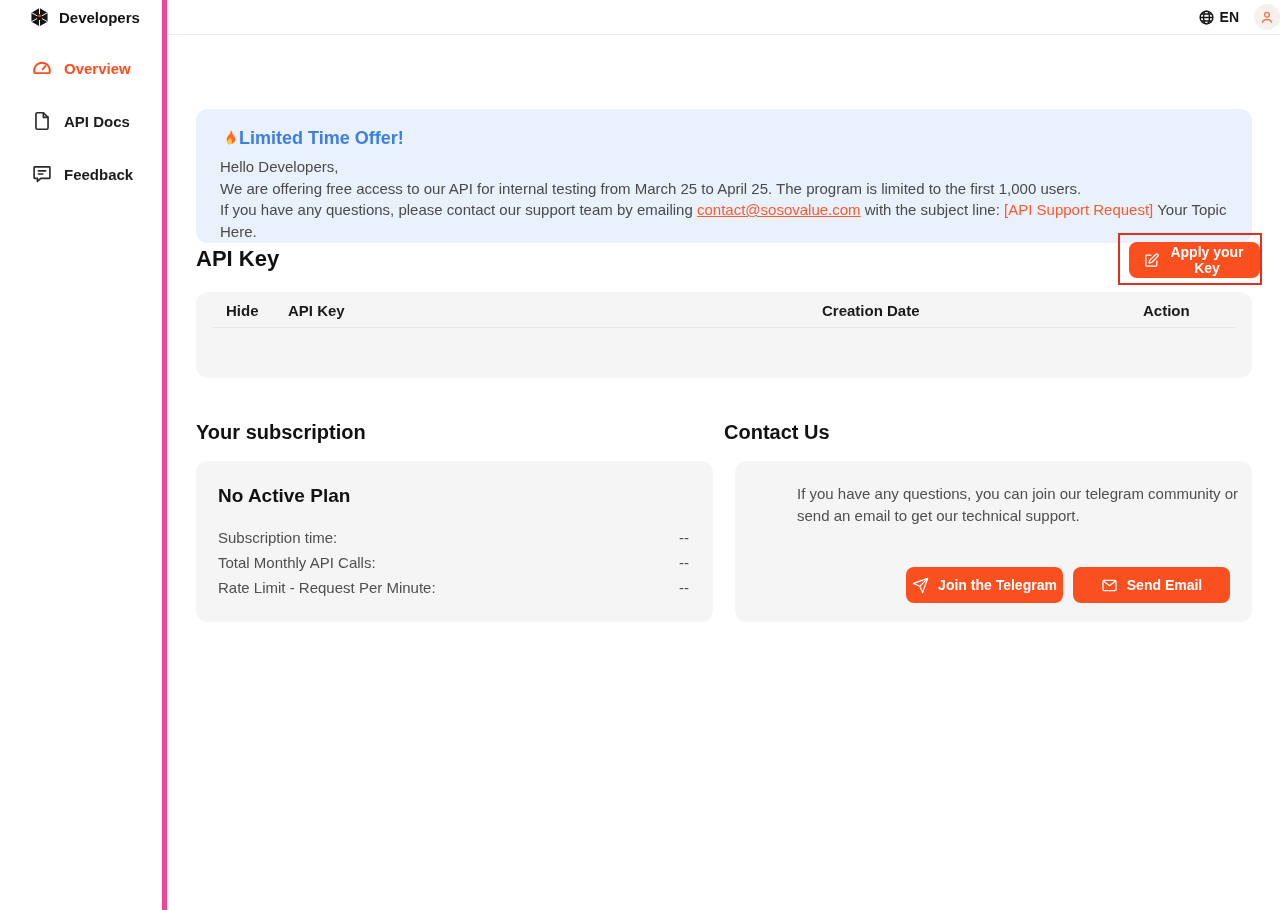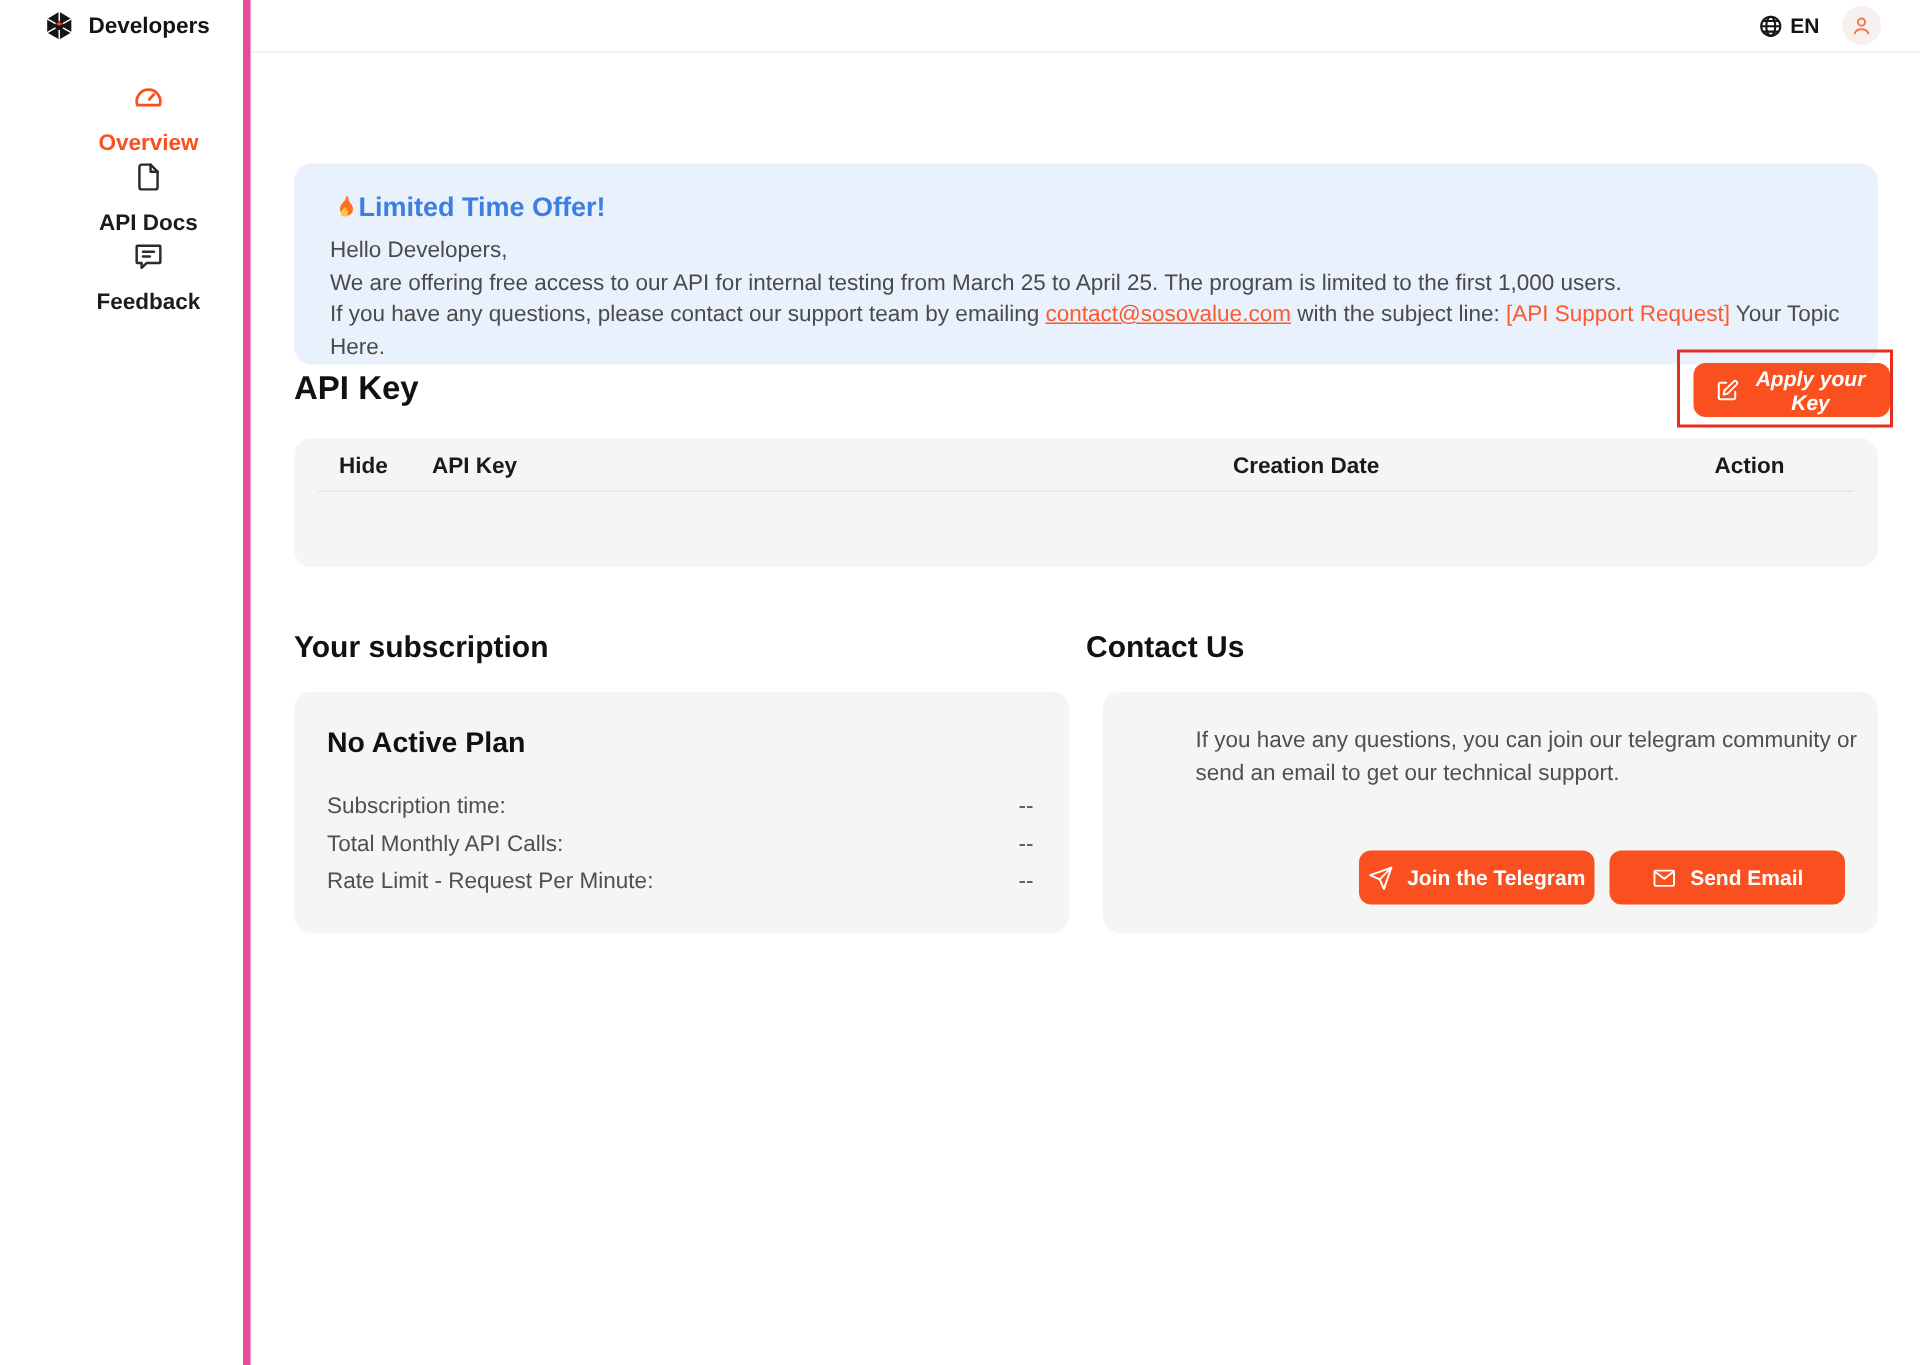--- a/index.html
+++ b/index.html
@@ -6,29 +6,29 @@
   html,body { width:1280px; height:910px; background:#fff;
     font-family:"Liberation Sans","DejaVu Sans",sans-serif; color:#1d1d1d; }
   .page { position:relative; width:1280px; height:910px; overflow:hidden; background:#fff; }
 
   
   .sidebar { position:absolute; left:0; top:0; width:167px; height:910px;
     background:#fff; border-right:5px solid #ec4899; }
   .brand { position:absolute; left:29px; top:6px; display:flex; align-items:center; gap:9px; }
   .brand-name { font-size:15px; font-weight:700; color:#141414; }
   .nav-item { position:absolute; left:0; width:167px; height:28px;
-    display:flex; align-items:center; gap:11px; padding-left:31px; cursor:pointer;flex-direction:column; }
+    display:flex; align-items:center; gap:11px; padding-left:31px; cursor:pointer; }
   .nav-item .label { font-size:15px; font-weight:600; color:#1c1c1c; }
   .nav-item.active .label { color:#fa4f1e; }
   .nav-overview { top:54px; } .nav-docs { top:107px; } .nav-feedback { top:160px; }
 
   
   .topbar { position:absolute; left:168px; top:0; width:1112px; height:35px;
     border-bottom:1px solid #ededed; display:flex; align-items:center;
-    justify-content:flex-end; padding-right:26px; gap:15px; }
+    justify-content:flex-end; gap:15px; }
   .lang { display:flex; align-items:center; gap:5px; cursor:pointer; }
   .lang-code { font-size:14px; font-weight:600; color:#141414; }
   .avatar { width:26px; height:26px; border-radius:50%; background:#f6f1ee;
     display:flex; align-items:center; justify-content:center; cursor:pointer; }
 
   
   .banner { position:absolute; left:196px; top:64px; width:1056px; height:134px;
     background:#e9f1fc; border-radius:12px; padding:19px 24px;margin-top:45px; }
   .banner-title { display:flex; align-items:center; font-size:18px; font-weight:700;
     color:#3d7ee3; margin-bottom:7px; }
@@ -37,21 +37,21 @@
   .hl { color:#fa5a2e; }
 
   
   .apikey-title { position:absolute; left:196px; top:246px; font-size:22px;
     font-weight:700; color:#111; }
   .annotation-box { position:absolute; left:1118px; top:233px; width:144px; height:52px;
     border:2px solid #e62e1f; }
   .apply-btn { position:absolute; left:9px; top:7px; height:36px; padding:0 14px;
     background:#fa4f1e; color:#fff; border:none; border-radius:8px; font-size:14px;
     font-weight:600; display:flex; align-items:center; gap:8px; cursor:pointer;
-    font-family:inherit;font-style:italic; }
+    font-family:inherit; }
 
   .table-card { position:absolute; left:196px; top:292px; width:1056px; height:86px;
     background:#f5f5f5; border-radius:12px; }
   .th { position:absolute; top:10px; font-size:15px; font-weight:700; color:#1a1a1a; }
   .th-hide { left:30px; } .th-key { left:92px; } .th-date { left:626px; } .th-action { left:947px; }
   .table-divider { position:absolute; left:16px; right:16px; top:35px; height:1px; background:#e6e6e6; }
   .table-body { position:absolute; left:0; top:36px; width:100%; height:50px; }
 
   
   .col-title { position:absolute; top:421px; font-size:20px; font-weight:700; color:#111; }

